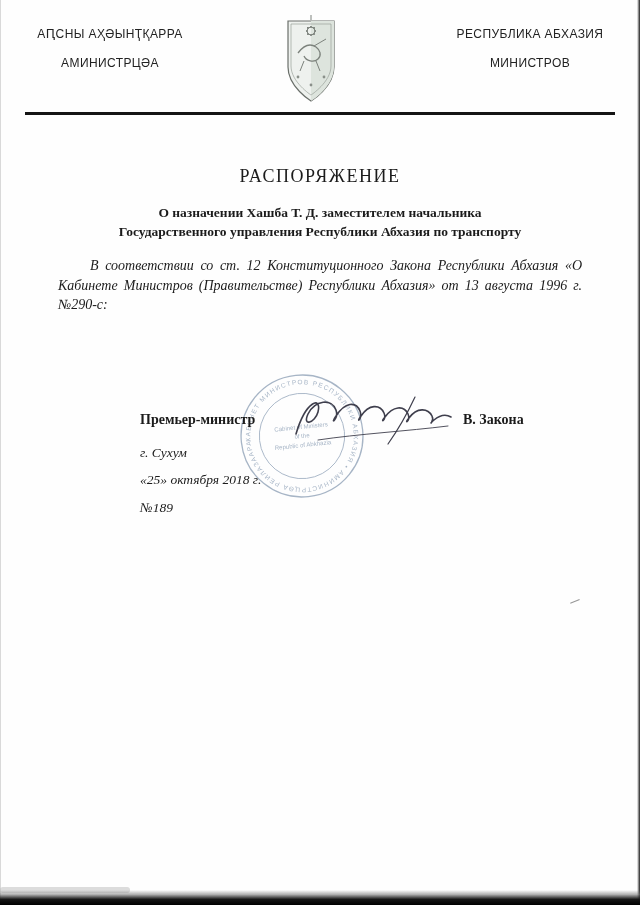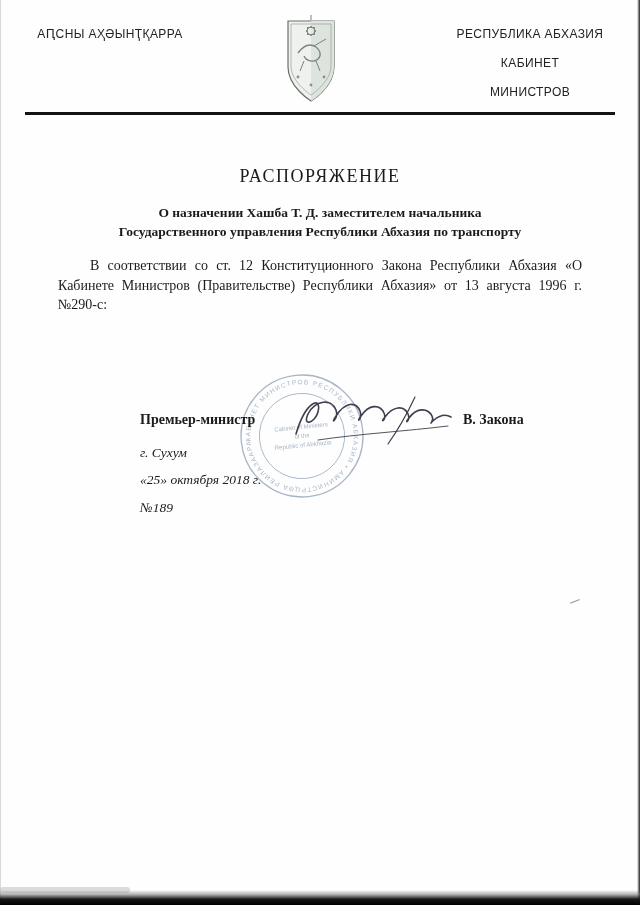--- a/index.html
+++ b/index.html
@@ -17,21 +17,21 @@
   .emblem{position:absolute;left:284px;top:14px;width:54px;height:94px;}
   .rule{position:absolute;left:25px;top:112px;width:590px;height:3px;background:#141414;}
   
   .doc-title{position:absolute;left:0;top:166px;width:100%;text-align:center;
     font-weight:normal;font-size:18px;letter-spacing:1.5px;}
   .subject{position:absolute;left:58px;top:203px;width:524px;text-align:center;
     font-weight:bold;font-size:13.5px;line-height:19px;}
   
   .para{position:absolute;left:58px;width:524px;font-size:14px;line-height:19.5px;
     text-align:justify;text-indent:32px;}
-  .para-1{top:256px;}
+  .para-1{top:256px;font-style:italic;}
   .para-2{top:338px;}
   
   .stamp{position:absolute;left:236px;top:370px;width:132px;height:132px;
     transform:rotate(-6deg);opacity:.68;}
   .signature{position:absolute;left:288px;top:392px;width:168px;height:58px;}
   .sig-role{position:absolute;left:140px;top:412px;font-weight:bold;font-size:14px;}
   .sig-name{position:absolute;left:463px;top:412px;font-weight:bold;font-size:14px;}
   
   .foot{position:absolute;left:140px;font-size:13.5px;font-style:italic;}
   .foot-city{top:445px;}
@@ -48,20 +48,21 @@
   .tick-mark{position:absolute;left:569px;top:596px;width:10px;height:5px;
     border-bottom:1.6px solid #7c7c7c;transform:rotate(-22deg);opacity:.8;}
 </style>
 </head>
 <body>
 
 <div class="page">
 
   <div class="lh-block lh-left">
     <div>АԤСНЫ АҲӘЫНҬҚАРРА</div>
+    <div>АМИНИСТРЦӘА</div>
   </div>
 
   <svg class="emblem" viewBox="0 0 54 92" xmlns="http://www.w3.org/2000/svg">
     <line x1="27" y1="0" x2="27" y2="5" stroke="#7c827c" stroke-width="1"></line>
     <path d="M4,6 L50,6 L50,52 C50,72 27,86 27,86 C27,86 4,72 4,52 Z" fill="#eef1ee" stroke="#6a6f6a" stroke-width="1.2"></path>
     <path d="M27,6 L50,6 L50,52 C50,72 27,86 27,86 Z" fill="#dde4dd"></path>
     <path d="M7,9 L47,9 L47,51 C47,67 27,80 27,80 C27,80 7,67 7,51 Z" fill="none" stroke="#9aa09a" stroke-width="0.7"></path>
     <g stroke="#7c827c" fill="none" stroke-width="0.9">
       <rect x="23.5" y="12.5" width="7" height="7"></rect>
       <rect x="23.5" y="12.5" width="7" height="7" transform="rotate(45 27 16)"></rect>
@@ -69,21 +70,20 @@
     <path d="M14,38 C20,30 26,28 32,32 C36,35 38,40 34,44 C30,48 22,46 20,41" fill="none" stroke="#7c827c" stroke-width="1.3"></path>
     <path d="M30,31 L42,24" stroke="#7c827c" stroke-width="1"></path>
     <path d="M20,46 L16,56 M32,46 L36,56" stroke="#7c827c" stroke-width="1"></path>
     <circle cx="14" cy="62" r="1.4" fill="#8a908a"></circle>
     <circle cx="40" cy="62" r="1.4" fill="#8a908a"></circle>
     <circle cx="27" cy="70" r="1.4" fill="#8a908a"></circle>
   </svg>
 
   <div class="lh-block lh-right">
     <div>РЕСПУБЛИКА АБХАЗИЯ</div>
-    <div>КАБИНЕТ</div>
     <div>МИНИСТРОВ</div>
   </div>
 
   <div class="rule"></div>
 
   <div class="doc-title">РАСПОРЯЖЕНИЕ</div>
   <div class="subject">
     <div>О назначении Хашба Т. Д. заместителем начальника</div>
     <div>Государственного управления Республики Абхазия по транспорту</div>
   </div>

